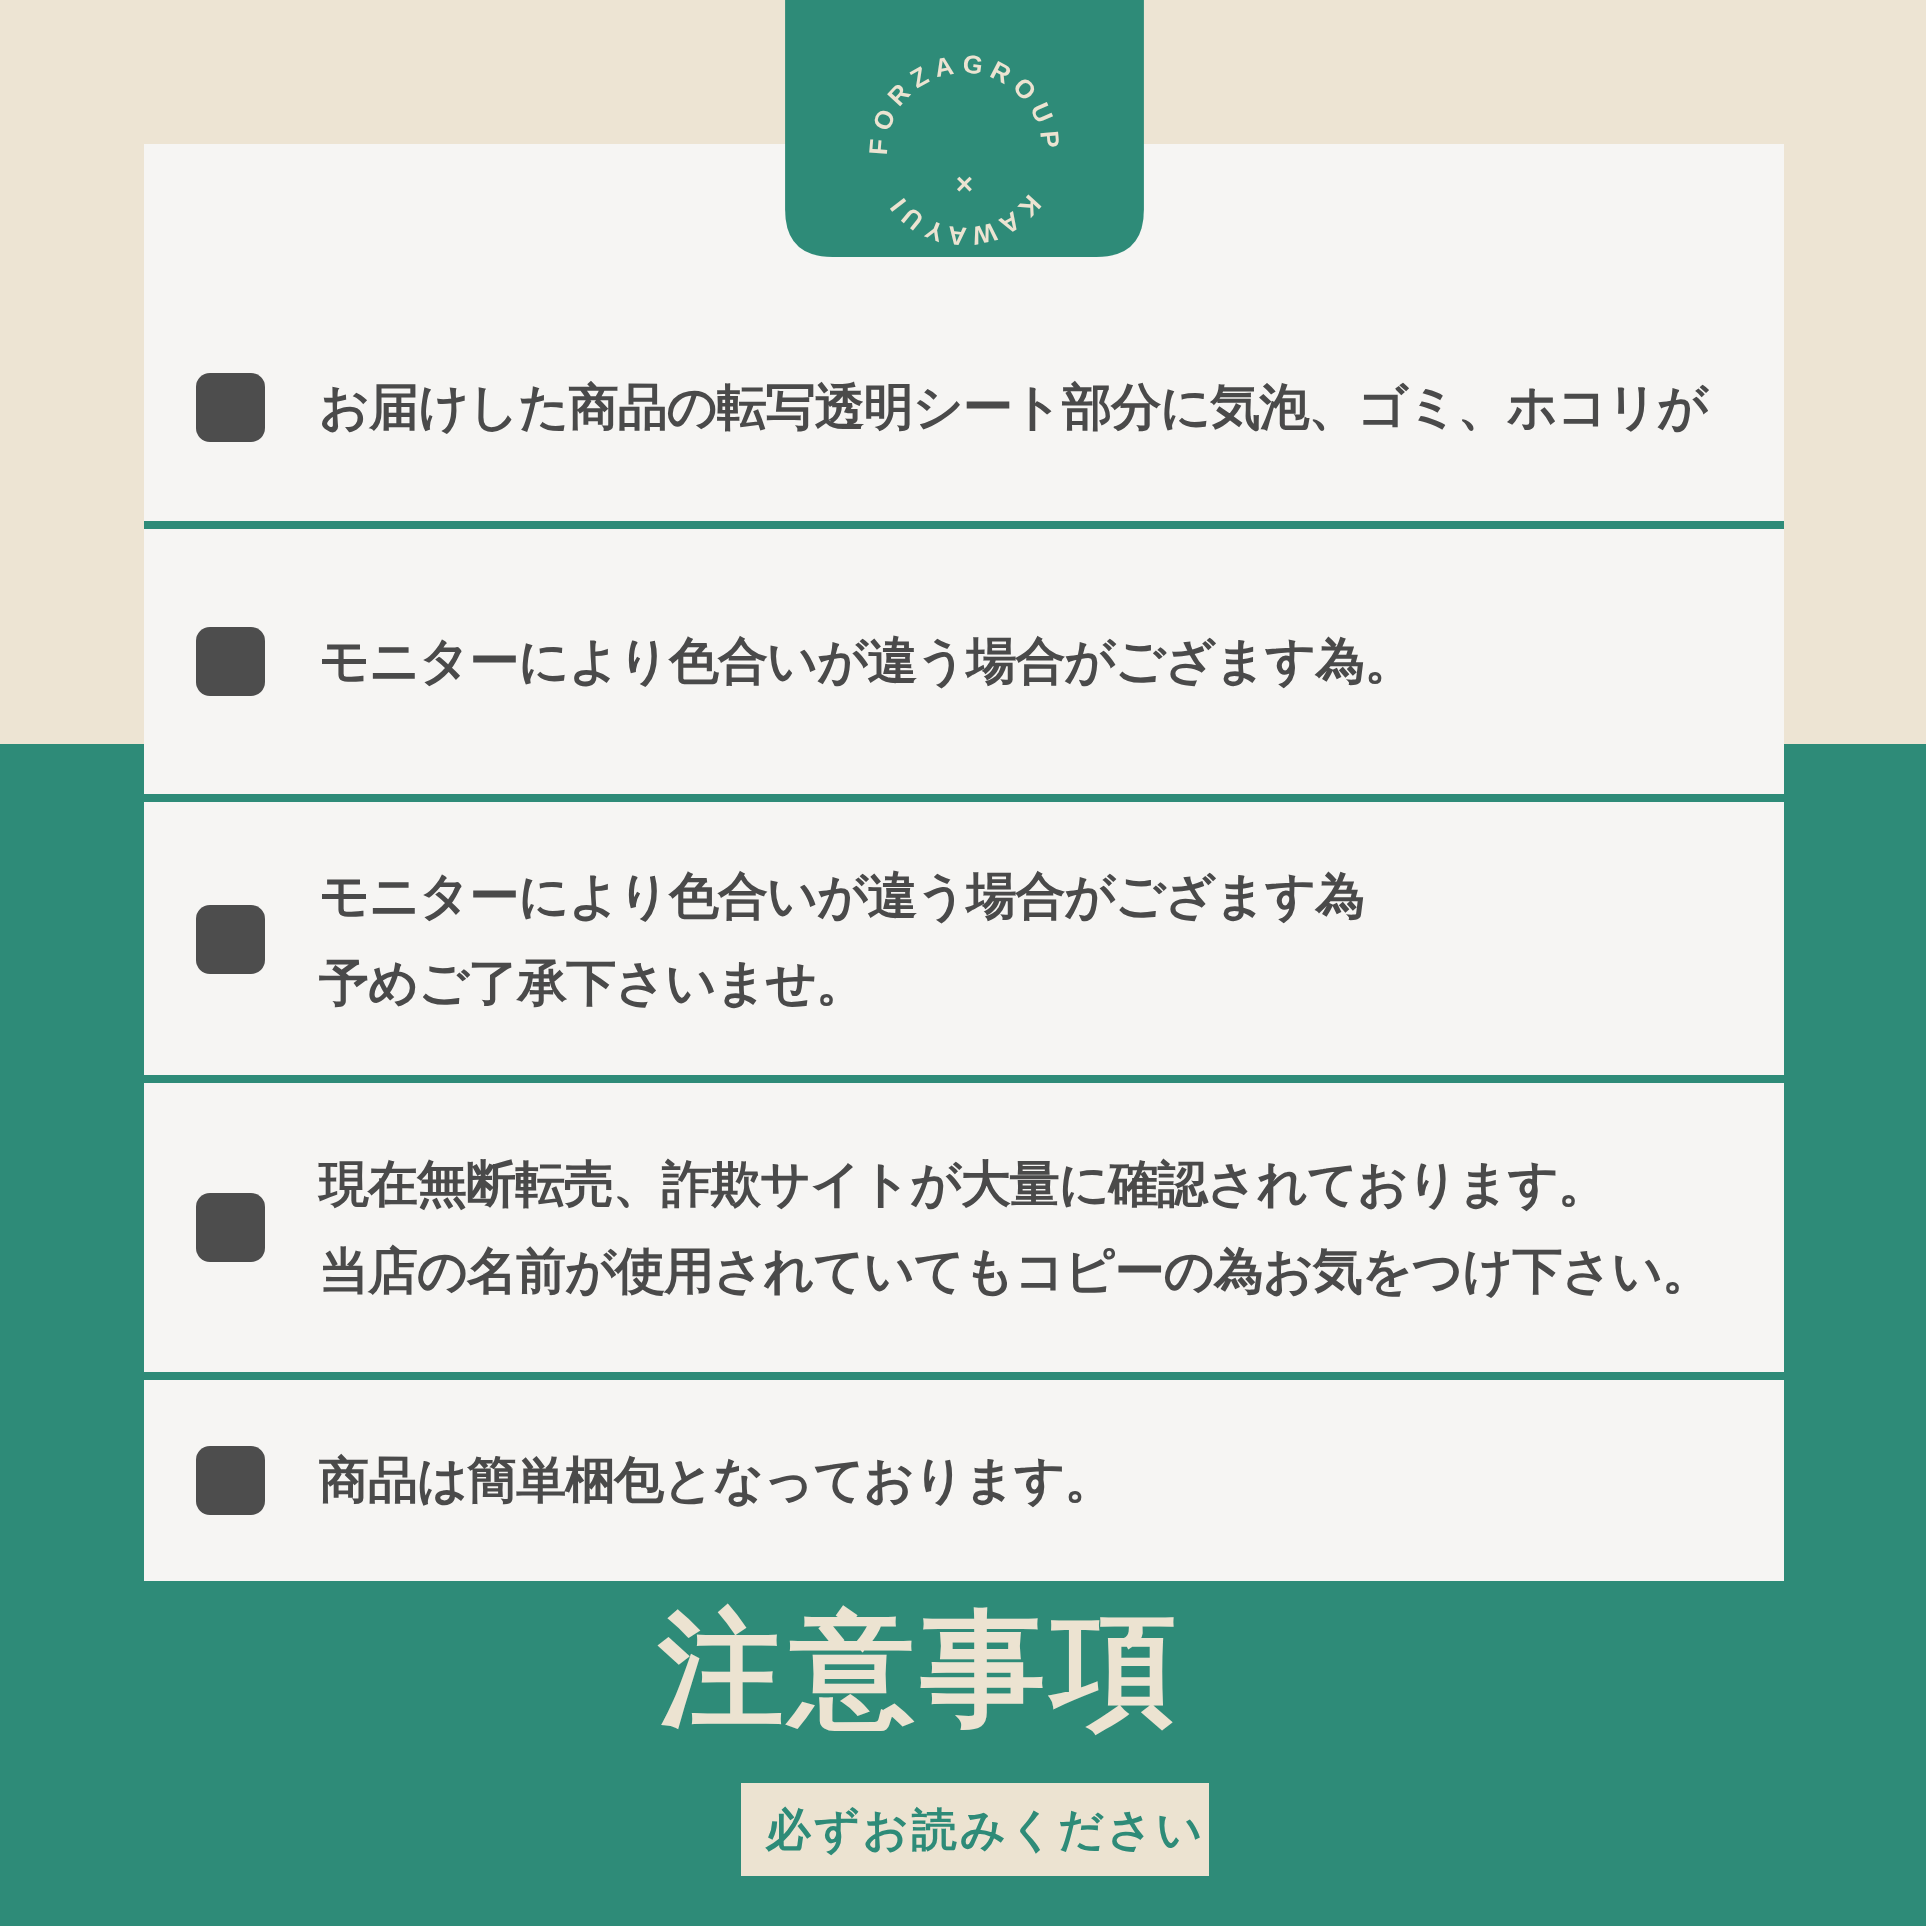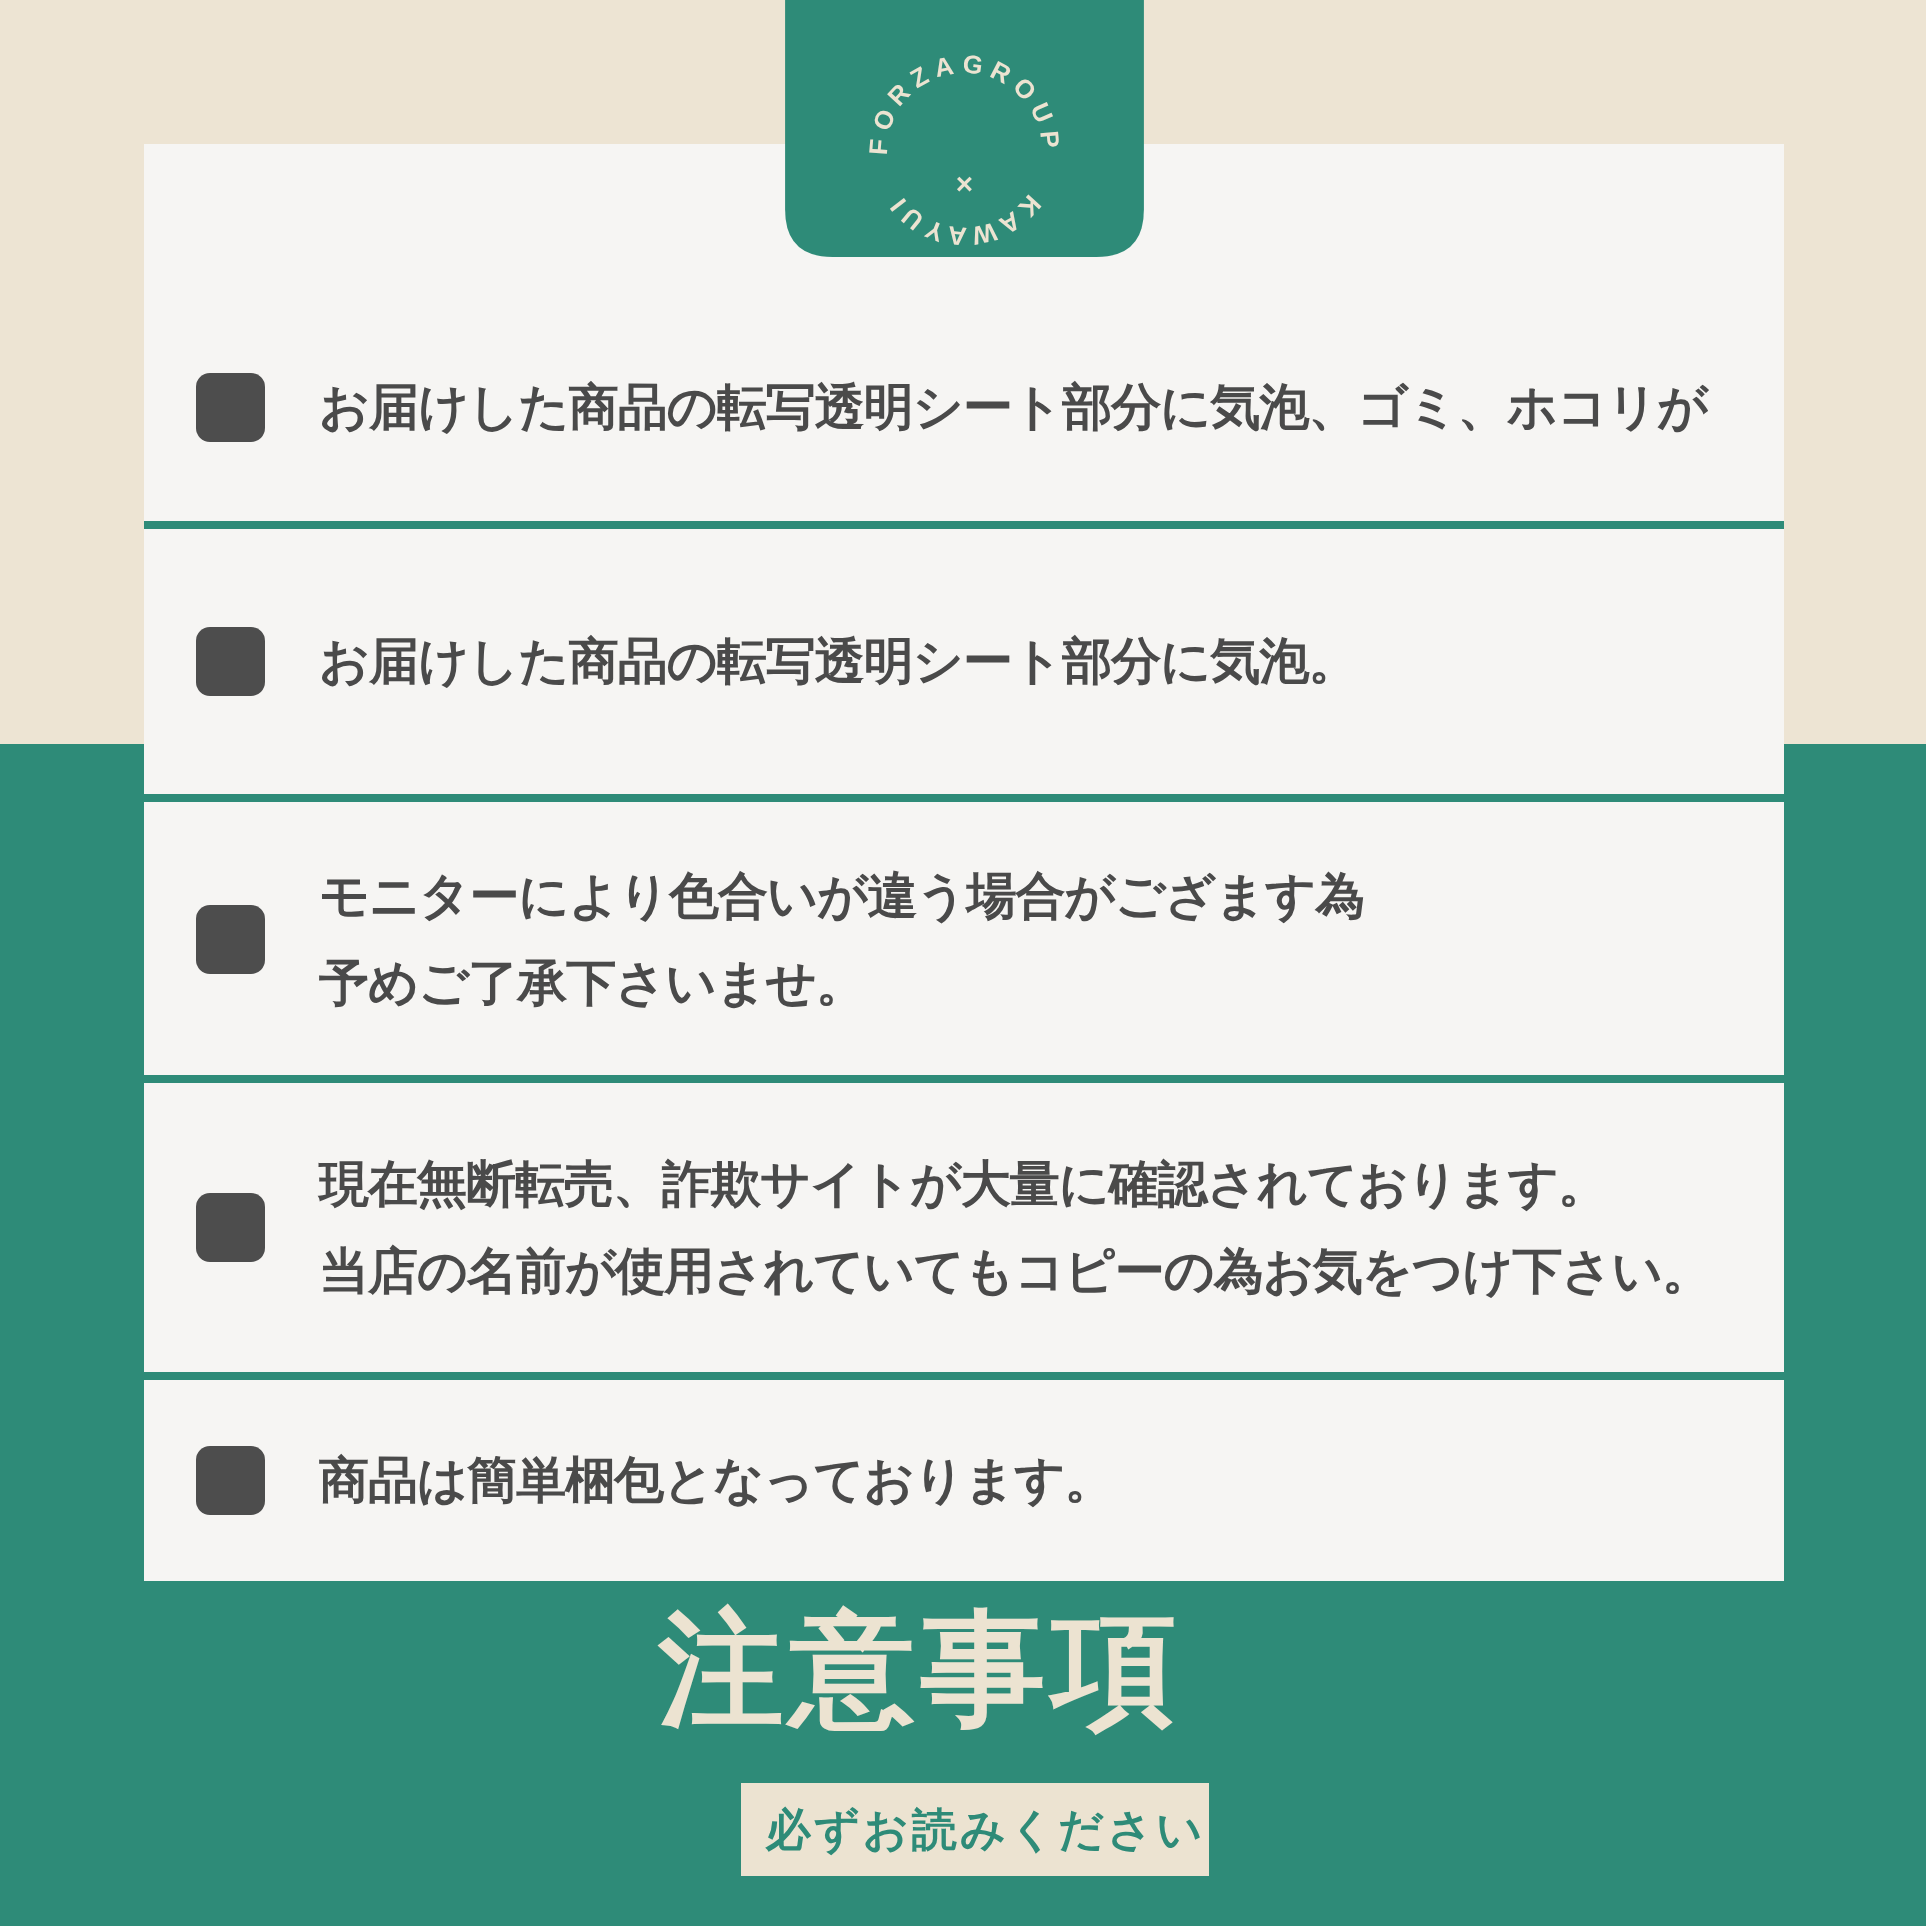--- a/index.html
+++ b/index.html
@@ -79,21 +79,21 @@
     <div class="note-text">
       <div>お届けした商品の転写透明シート部分に気泡、ゴミ、ホコリが</div>
     </div>
   </div>
 
   <div class="sep"></div>
 
   <div class="row r2">
     <div class="checkbox"></div>
     <div class="note-text">
-      <div>お届けした商品の転写透明シート部分に気泡。</div>
+      <div>モニターにより色合いが違う場合がござます為。</div>
     </div>
   </div>
 
   <div class="sep"></div>
 
   <div class="row r3">
     <div class="checkbox"></div>
     <div class="note-text">
       <div>モニターにより色合いが違う場合がござます為</div>
       <div>予めご了承下さいませ。</div>

